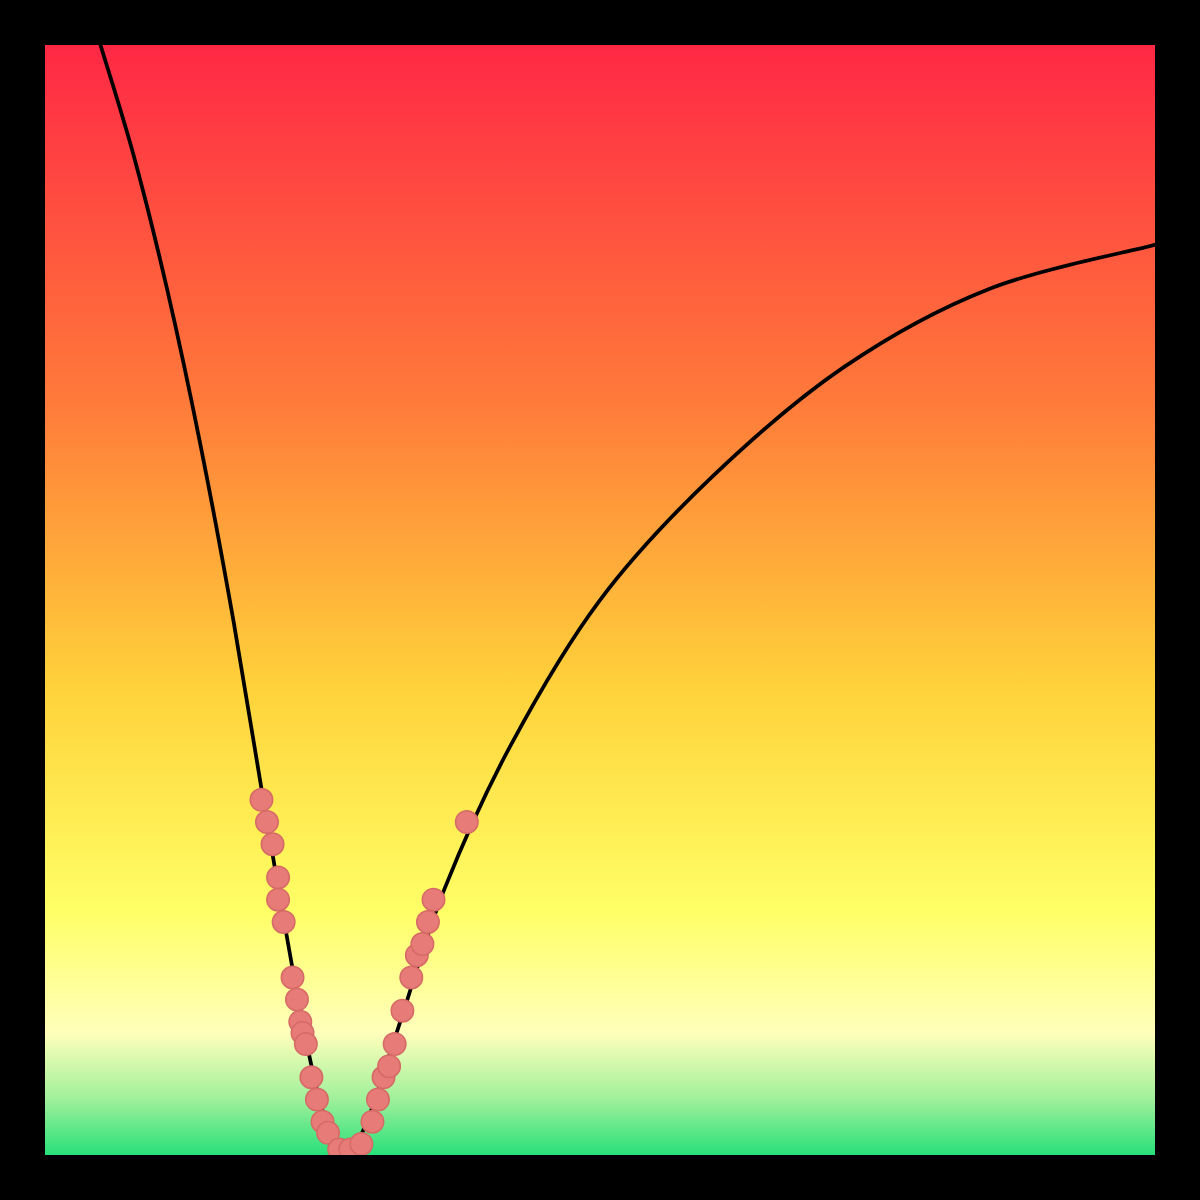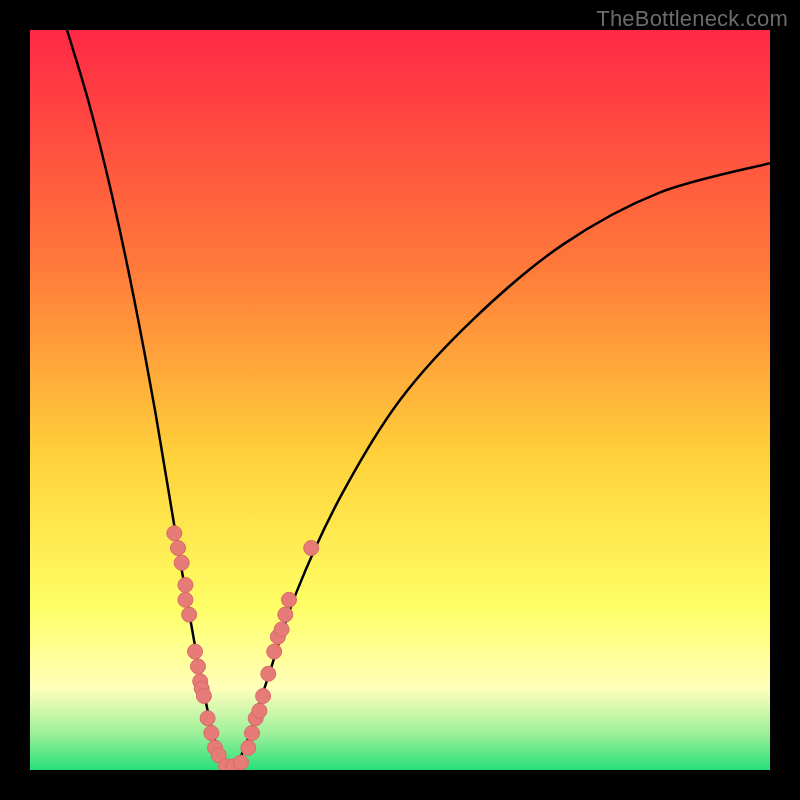--- a/index.html
+++ b/index.html
@@ -43,21 +43,20 @@
     font-size: 22px;
     font-weight: 500;
     letter-spacing: 0.2px;
   }
 </style>
 </head>
 <body>
 
 <div class="stage">
 
-  <div class="watermark">TheBottleneck.com</div>
 
   <div class="plot-area">
 
     <svg class="gradient" viewBox="0 0 740 740" preserveAspectRatio="none">
       <defs>
         <linearGradient id="bg" x1="0" y1="0" x2="0" y2="1">
           <stop offset="0%" stop-color="#ff2845"></stop>
           <stop offset="32%" stop-color="#ff7a3a"></stop>
           <stop offset="58%" stop-color="#ffd23a"></stop>
           <stop offset="78%" stop-color="#ffff66"></stop>

